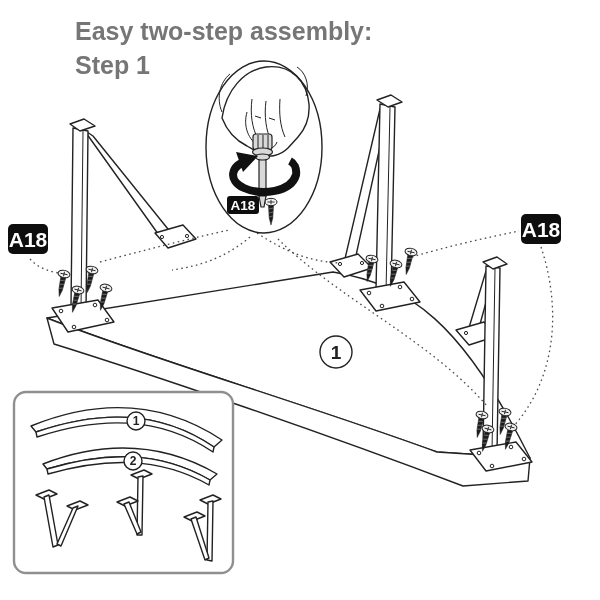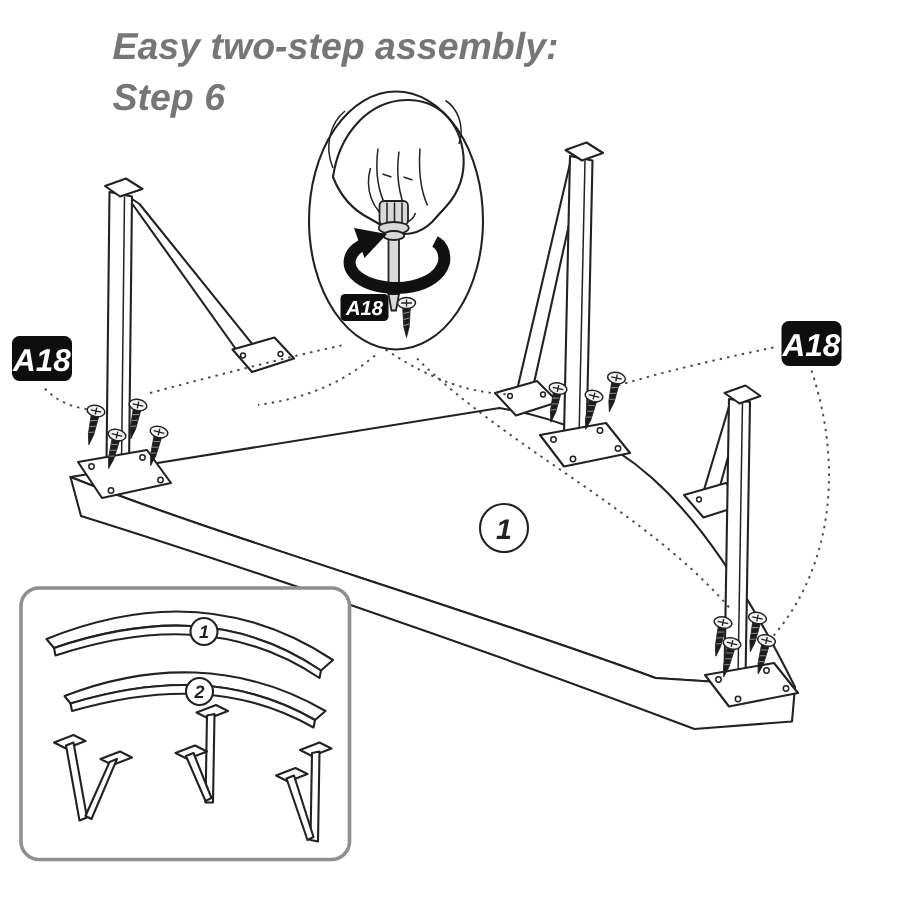--- a/index.html
+++ b/index.html
@@ -1,19 +1,18 @@
 <!DOCTYPE html>
 <html><head>
 <meta charset="utf-8">
 <style>
   html,body{margin:0;padding:0;background:#ffffff;}
   .stage{
     position:relative;width:600px;height:600px;background:#ffffff;overflow:hidden;
     font-family:"Liberation Sans", sans-serif;
-    font-style:italic;
   }
   .title{
     position:absolute;left:75px;top:14px;
     font-size:25px;font-weight:bold;color:#767676;line-height:34px;
     letter-spacing:0px;
   }
   svg{position:absolute;left:0;top:0;}
   .white{fill:#ffffff;stroke:#222222;stroke-width:1.4;stroke-linejoin:round;}
   .thin{stroke:#222222;fill:none;stroke-width:1;}
   .dotted{stroke:#4a4a4a;fill:none;stroke-width:1.3;stroke-dasharray:1.6 3.4;}
@@ -22,21 +21,21 @@
   .calltext{fill:#222222;font-weight:bold;text-anchor:middle;}
   .metal{fill:#d9d9d9;stroke:#222222;stroke-width:1.2;}
 </style>
 </head>
 <body>
 
 <div class="stage">
 
   <div class="title">
     <div>Easy two-step assembly:</div>
-    <div>Step 6</div>
+    <div>Step 1</div>
   </div>
 
   <svg width="600" height="600" viewBox="0 0 600 600">
     <defs>
       <g id="screw">
         <path d="M-2.6,2.5 L2.6,2.5 L1.8,16 L0,23 L-1.8,16 Z" fill="#1c1c1c" stroke="#1c1c1c" stroke-width="0.5"></path>
         <path d="M-2.1,7 L2.1,6 M-2,11 L2,10 M-1.7,15 L1.7,14" stroke="#8a8a8a" stroke-width="0.7" fill="none"></path>
         <ellipse cx="0" cy="0" rx="6" ry="3.7" fill="#f2f2f2" stroke="#222222" stroke-width="1"></ellipse>
         <path d="M-3.6,0 L3.6,0 M0,-2.3 L0,2.3" stroke="#222222" stroke-width="0.9" fill="none"></path>
       </g>

